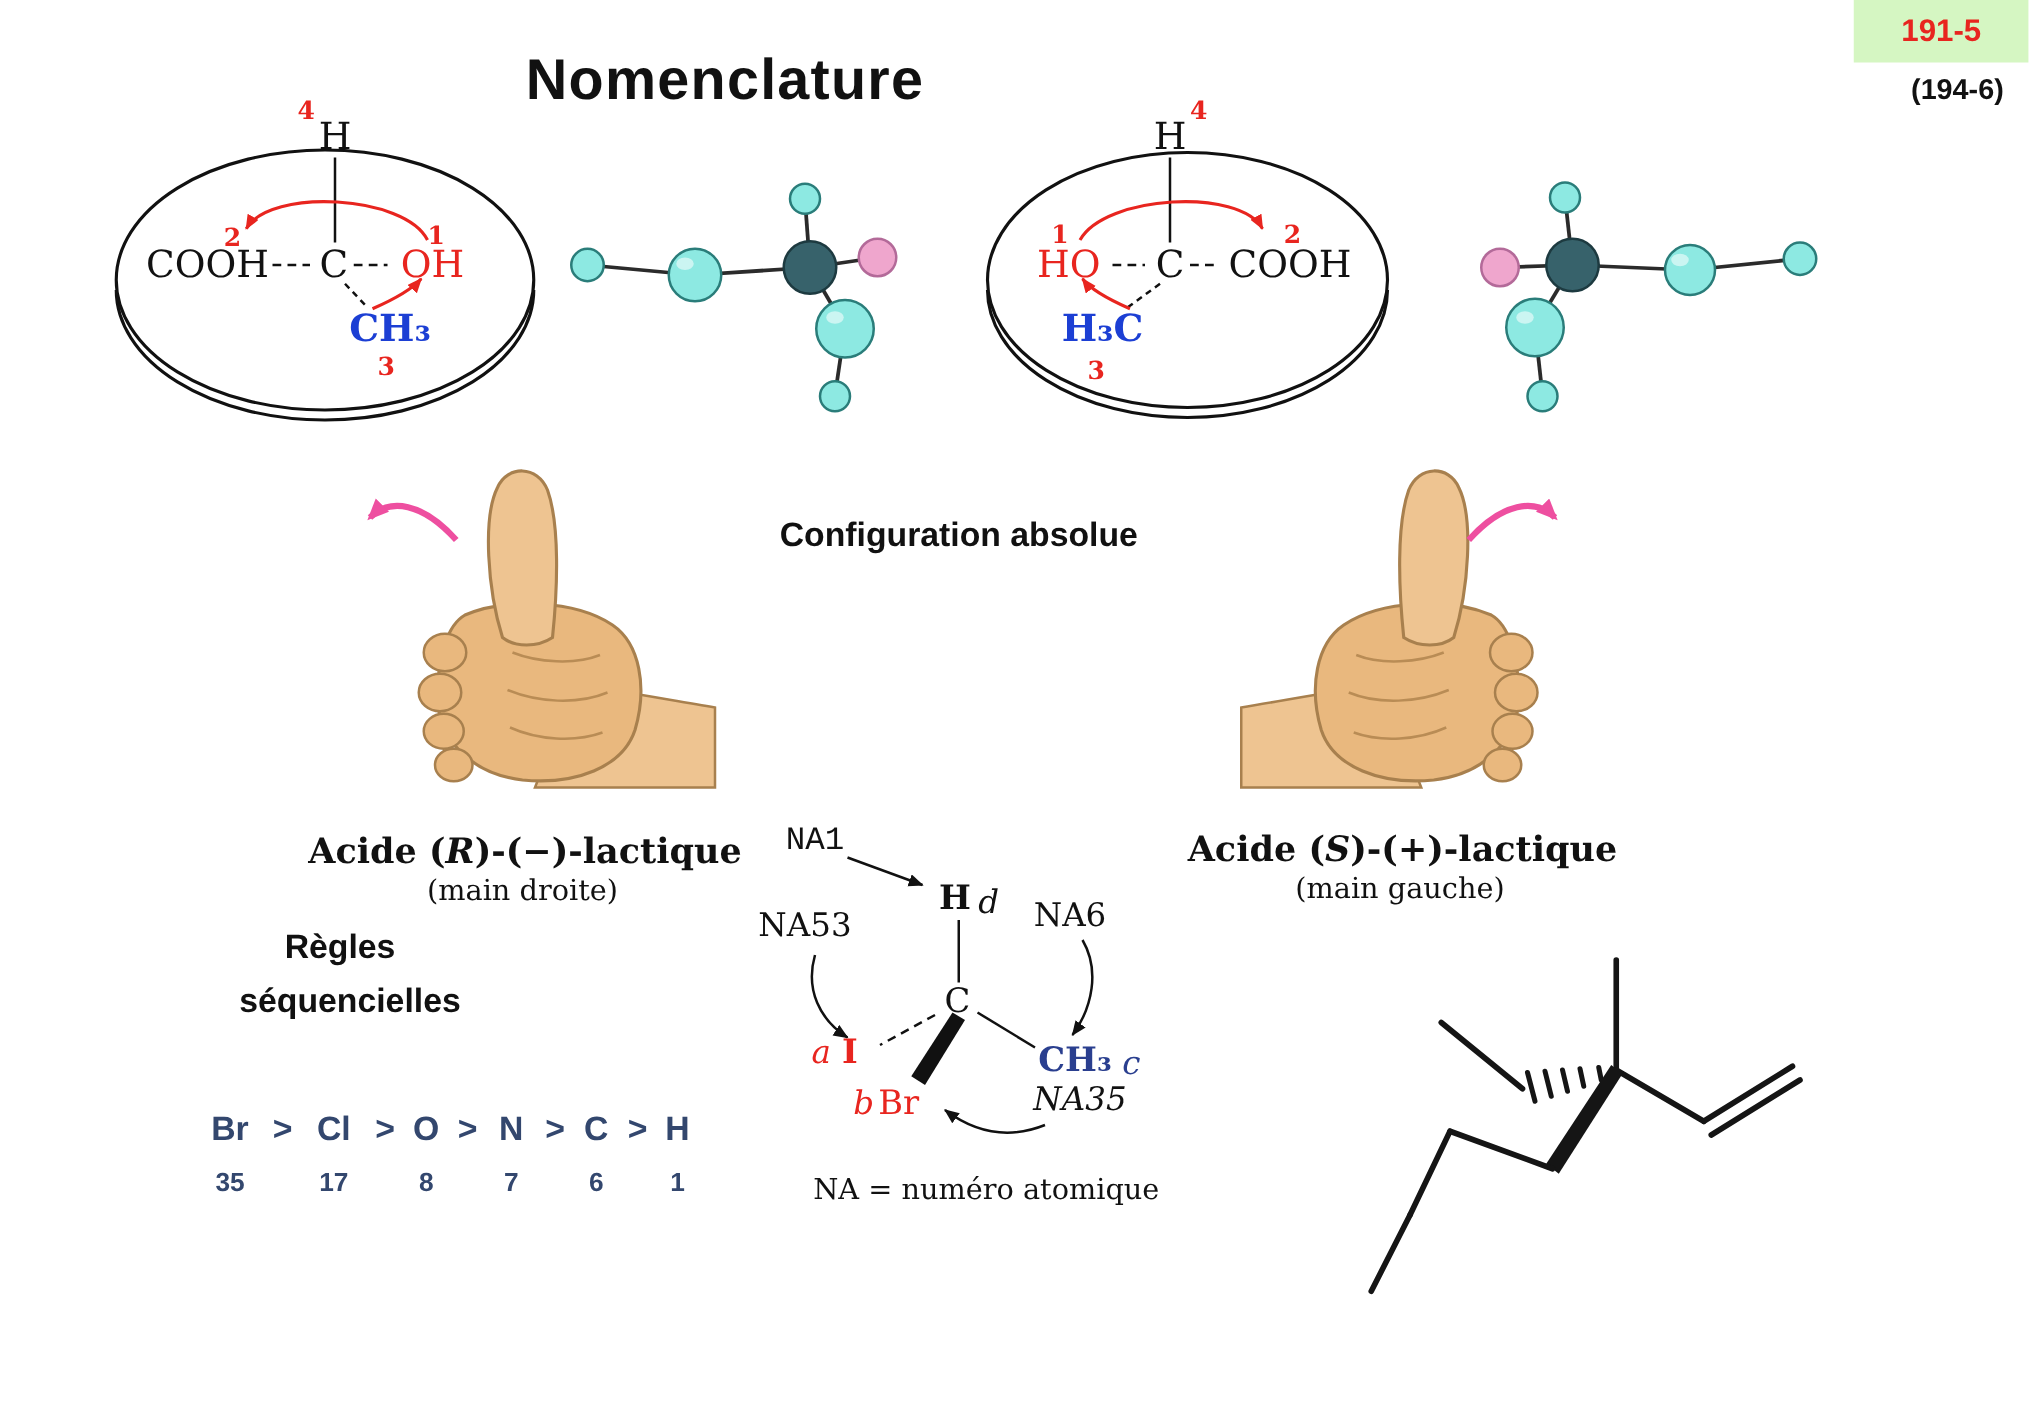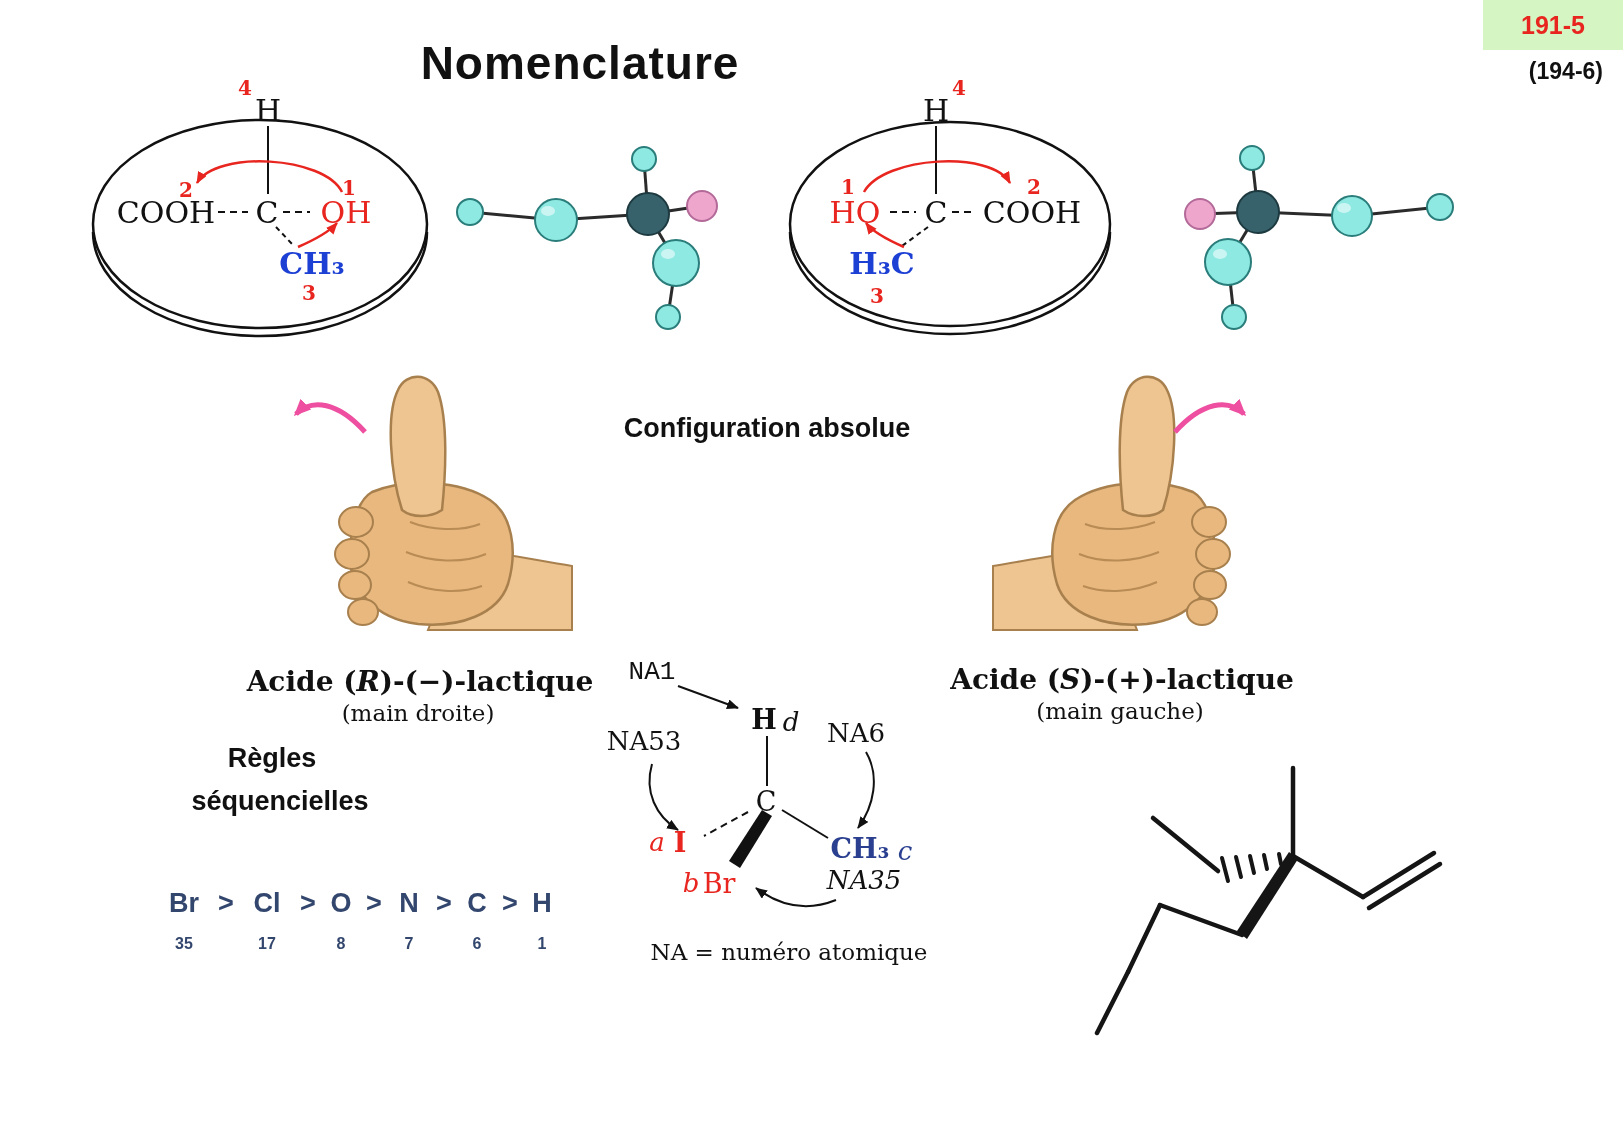--- a/index.html
+++ b/index.html
@@ -16,21 +16,21 @@
   .blue{color:#1c3fd4;font-weight:bold}
   .nv{color:#2a3f8f}
   .badge{position:absolute;top:0;right:0;width:140px;height:50px;background:#d5f6c2;
          display:flex;align-items:center;justify-content:center;
          font:bold 25px "Liberation Sans",sans-serif;color:#e8251f;}
   .badge2{position:absolute;top:58px;right:20px;font:bold 23px "Liberation Sans",sans-serif;color:#111;}
   .prio{position:absolute;left:158px;top:888px;display:grid;
         grid-template-columns:52px 32px 50px 32px 34px 32px 38px 32px 34px 32px 32px;
         row-gap:16px;text-align:center;color:#33476e;
         font:bold 27px "Liberation Sans",sans-serif;}
-  .pn{font-size:16px;}
+  .pn{font-size:21px;}
   .acid{font-family:"DejaVu Serif",serif;font-weight:bold;font-size:28px;color:#111;}
 </style>
 </head>
 <body>
 
 <div id="canvas">
 
   <svg class="layer" width="1623" height="1125" viewBox="0 0 1623 1125">
     <defs>
       <marker id="mred" markerUnits="userSpaceOnUse" markerWidth="14" markerHeight="12" refX="11" refY="5" orient="auto">

